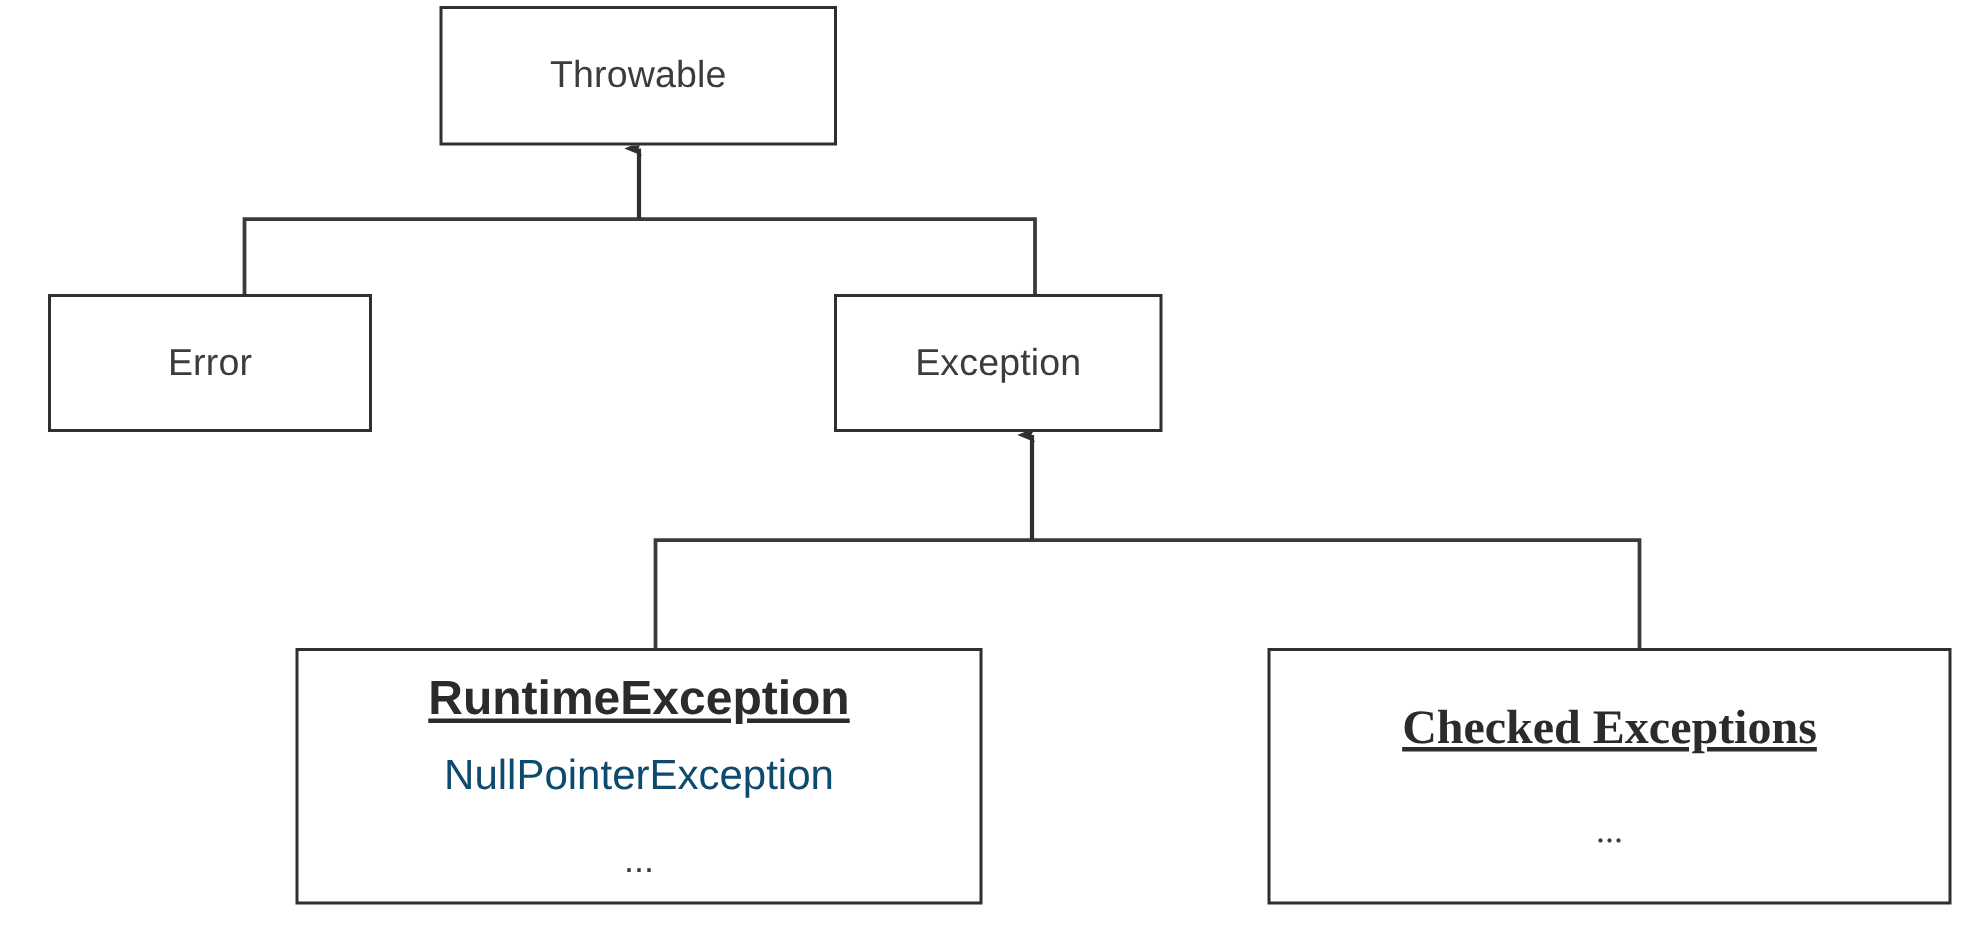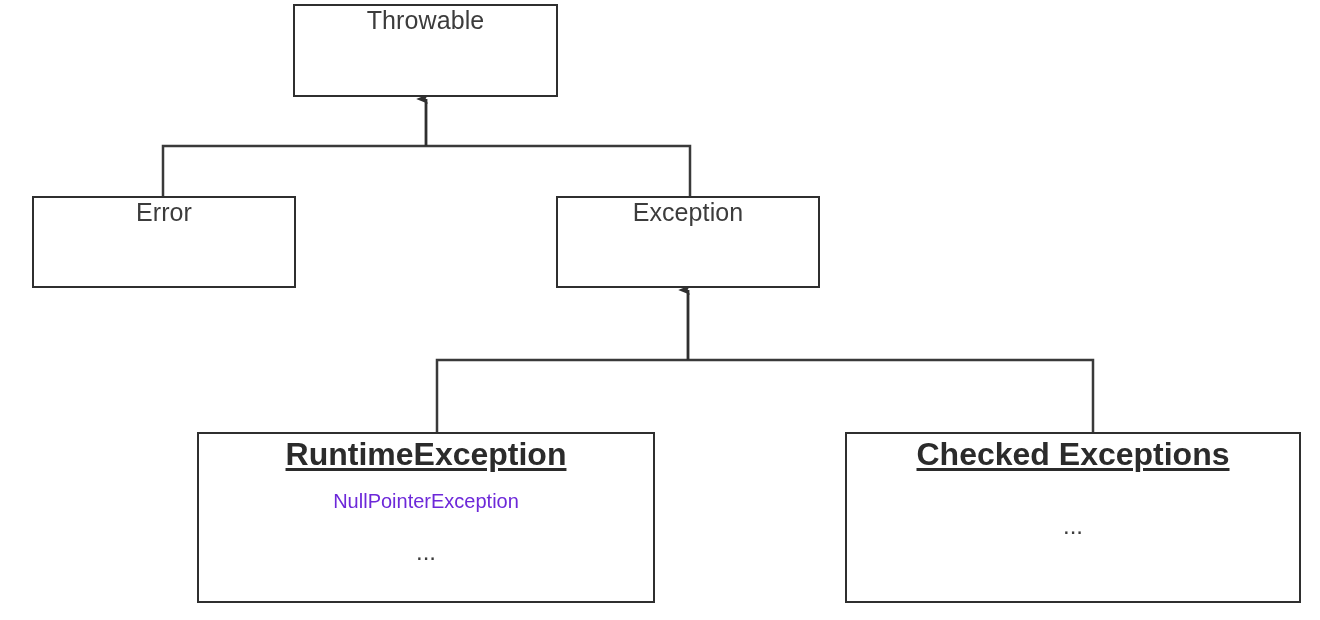--- a/index.html
+++ b/index.html
@@ -28,21 +28,21 @@
     height: 620px;
   }
   .node {
     position: absolute;
     box-sizing: border-box;
     border: 2.5px solid #2f2f2f;
     background: #ffffff;
     display: flex;
     flex-direction: column;
     align-items: center;
-    justify-content: flex-start;
+    justify-content: center;
     z-index: 2;
   }
   .node-title-plain {
     font-size: 25px;
     font-weight: 400;
     color: #3c3c3c;
     line-height: 1.15;
     letter-spacing: 0.1px;
     white-space: nowrap;
   }
@@ -50,49 +50,49 @@
     font-size: 32px;
     font-weight: 700;
     color: #2b2b2b;
     text-decoration: underline;
     text-underline-offset: 3px;
     line-height: 1.3;
     white-space: nowrap;
     margin-bottom: 12px;
   }
   .node-member {
-    font-size: 20px;
+    font-size: 28px;
     font-weight: 400;
-    color: #6d28d9;
+    color: #0c4a6e;
     line-height: 1.32;
     white-space: nowrap;
   }
   .node-ellipsis {
     font-size: 24px;
     font-weight: 400;
     color: #3c3c3c;
     line-height: 1.32;
     white-space: nowrap;
     margin-top: 22px;
   }
   
   #node-throwable {
     left: 293px;  top: 4px;   width: 265px; height: 93px;
   }
   #node-error {
-    left: 32px;   top: 196px; width: 264px; height: 92px;
+    left: 32px;   top: 196px; width: 216px; height: 92px;
   }
   #node-exception {
-    left: 556px;  top: 196px; width: 264px; height: 92px;
+    left: 556px;  top: 196px; width: 219px; height: 92px;
   }
   #node-runtime-exception {
     left: 197px;  top: 432px; width: 458px; height: 171px;
   }
   #node-checked-exceptions {
-    left: 845px;  top: 432px; width: 456px; height: 171px;
+    left: 845px;  top: 432px; width: 456px; height: 171px; font-family: Liberation Serif, serif;
   }
 </style>
 </head>
 <body>
 
 <div id="diagram-root">
 
   <svg id="edge-layer" viewBox="0 0 1320 620" width="1320" height="620" aria-hidden="true">
     <defs>
       <marker id="arrow-up" markerWidth="14" markerHeight="14" refX="5.2" refY="10.4" orient="auto" markerUnits="userSpaceOnUse">

